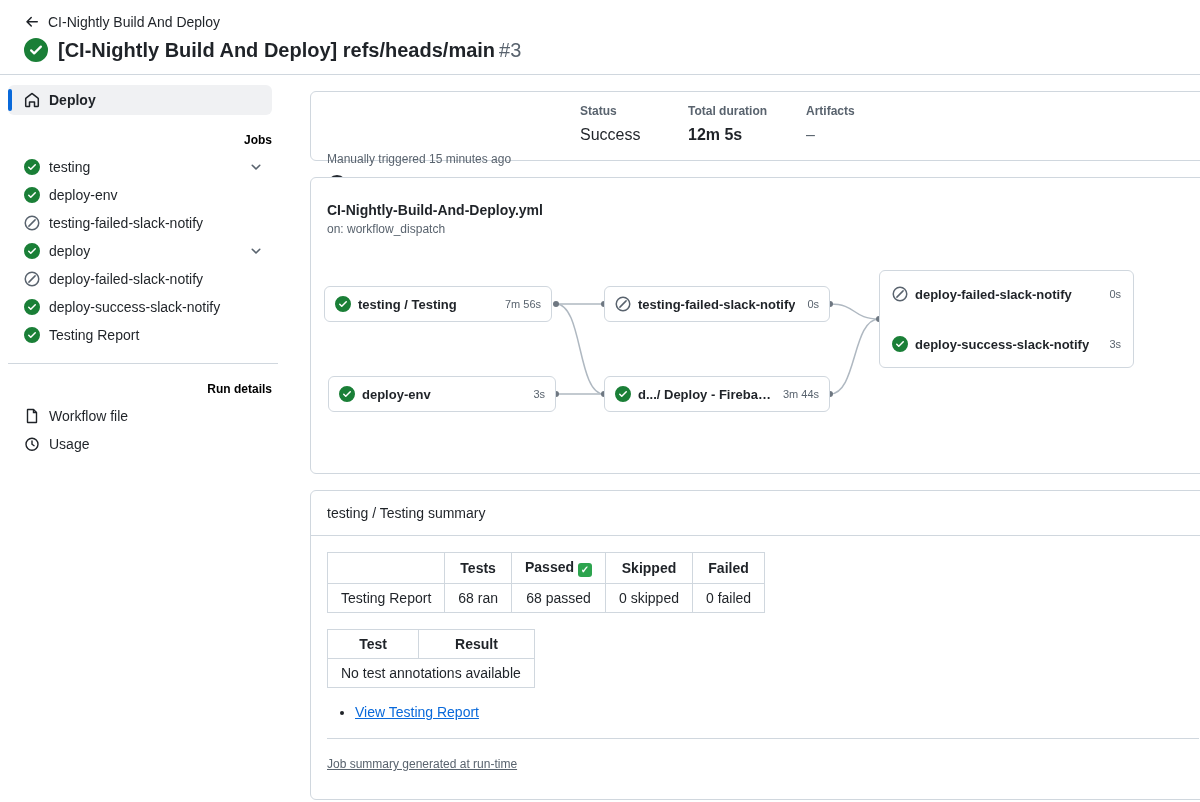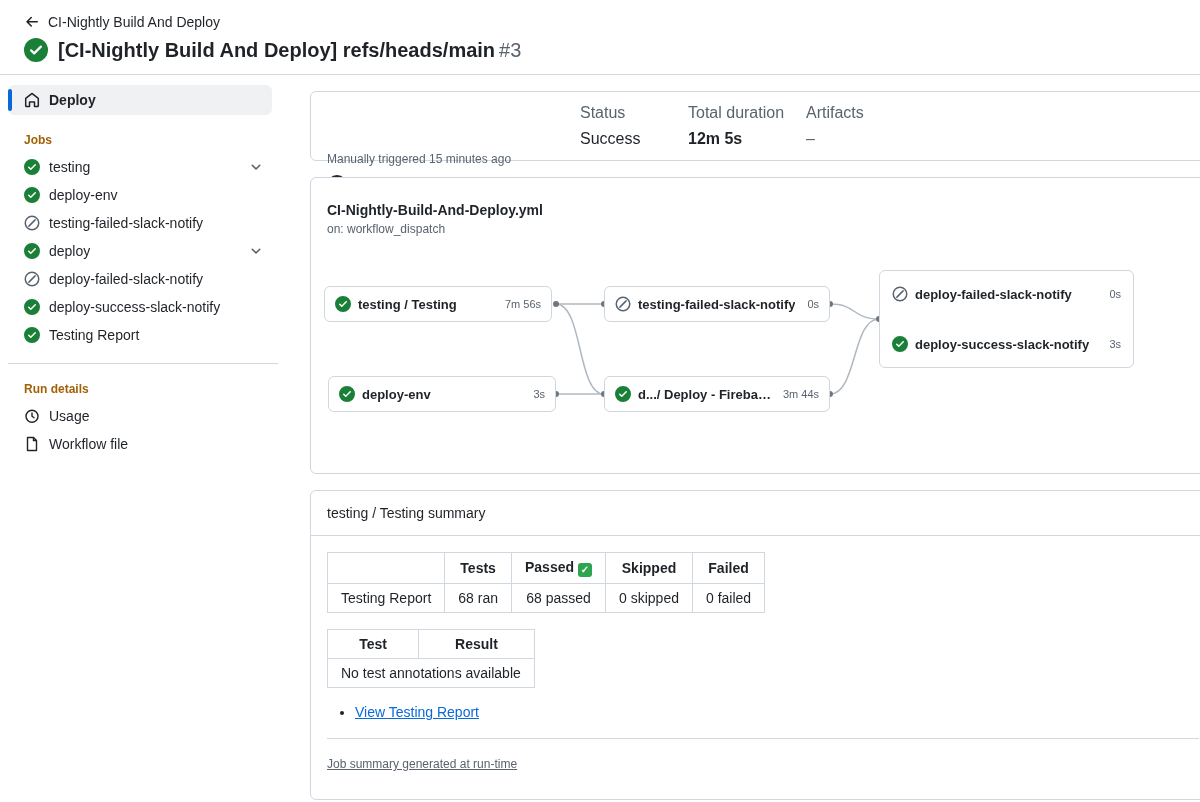--- a/index.html
+++ b/index.html
@@ -21,42 +21,42 @@
   
   .layout { display:flex; align-items:flex-start; }
   .sidebar { width:310px; flex:none; padding:10px 38px 0 8px; }
   .main { flex:1; min-width:0; padding:16px 0 0 0; }
 
   
   .nav-item { position:relative; display:flex; align-items:center; gap:9px; height:30px;
     padding:0 8px 0 16px; border-radius:6px; cursor:pointer; }
   .nav-item.selected { background:#f0f1f3; font-weight:700; }
   .accent-bar { position:absolute; left:0; top:4px; width:4px; height:22px; border-radius:2px; background:#0969da; }
-  .section-title { margin:18px 0 6px 16px; font-size:12px; font-weight:700; color:#a16207; }
+  .section-title { margin:18px 0 6px 16px; font-size:12px; font-weight:700; color:#000000;text-align:right; }
   .side-list { list-style:none; margin:0; padding:0; }
   .side-list li { display:flex; align-items:center; gap:9px; padding:6px 8px 6px 16px; border-radius:6px; cursor:pointer; }
   .side-list li .chev { margin-left:auto; }
   .sidebar-divider { border-top:1px solid #d0d7de; margin:14px -6px 0 0; }
   .icon16 { width:16px; height:16px; flex:none; display:inline-flex; }
 
   
   .card { border:1px solid #d0d7de; border-radius:6px; margin:0 -16px 16px 0; background:#fff; }
 
   
   .meta-card { display:flex; padding:12px 16px; height:70px; }
   .meta-left { width:253px; flex:none; }
   .triggered { font-size:12px; color:#59636e;margin-top:48px; }
   .actor-row { display:flex; align-items:center; gap:7px; margin-top:9px; }
   .avatar { width:20px; height:20px; border-radius:50%; background:#252a31; flex:none; cursor:pointer; }
   .actor { font-size:13px; color:#1f2328; cursor:pointer; }
   .sha { font-size:12px; color:#59636e; cursor:pointer; }
   .branch-badge { font-family:"Liberation Mono", monospace; font-size:12px; color:#0969da;
     background:#ddf4ff; border-radius:6px; padding:1px 7px; cursor:pointer; }
   .meta-col { display:flex; flex-direction:column; gap:8px; }
-  .meta-col .meta-label { font-size:16px; color:#59636e; }
+  .meta-col .meta-label { font-size:12px; color:#59636e;font-weight:bold; }
   .meta-col .meta-value { font-size:16px; color:#1f2328; }
   .meta-col.status { width:108px; }
   .meta-col.duration { width:118px; }
   .meta-col.duration .meta-value { font-weight:700; }
   .meta-col.artifacts .meta-value { color:#59636e; }
 
   
   .graph-card { position:relative; height:297px; overflow:hidden; }
   .graph-title { padding:24px 16px 0 16px; font-size:14px; font-weight:700; }
   .graph-sub { padding:4px 16px 0 16px; font-size:12px; color:#59636e; }
@@ -197,34 +197,34 @@
           <span>Testing Report</span>
         </li>
       </ul>
 
       <div class="sidebar-divider"></div>
       <div class="section-title">Run details</div>
       <ul class="side-list">
         <li>
           <span class="icon16">
               <svg viewBox="0 0 16 16" width="16" height="16" fill="none" stroke="#1f2328" stroke-width="1.4">
+                <path d="M9.5 1.5H3.8a.3.3 0 0 0-.3.3v12.4c0 .17.13.3.3.3h8.4a.3.3 0 0 0 .3-.3V4.5L9.5 1.5Z" stroke-linejoin="round"></path>
+                <path d="M9.5 1.5v3h3"></path>
+              </svg>
+            </span>
+          <span>Workflow file</span>
+        </li>
+        <li>
+          <span class="icon16">
+              <svg viewBox="0 0 16 16" width="16" height="16" fill="none" stroke="#1f2328" stroke-width="1.4">
                 <circle cx="8" cy="8.2" r="6"></circle>
                 <path d="M8 4.9v3.3l2.1 1.5" stroke-linecap="round"></path>
               </svg>
             </span>
           <span>Usage</span>
-        </li>
-        <li>
-          <span class="icon16">
-              <svg viewBox="0 0 16 16" width="16" height="16" fill="none" stroke="#1f2328" stroke-width="1.4">
-                <path d="M9.5 1.5H3.8a.3.3 0 0 0-.3.3v12.4c0 .17.13.3.3.3h8.4a.3.3 0 0 0 .3-.3V4.5L9.5 1.5Z" stroke-linejoin="round"></path>
-                <path d="M9.5 1.5v3h3"></path>
-              </svg>
-            </span>
-          <span>Workflow file</span>
         </li>
       </ul>
     </aside>
 
     <main class="main">
 
       <section class="card meta-card">
         <div class="meta-left">
           <div class="triggered">Manually triggered 15 minutes ago</div>
           <div class="actor-row">

